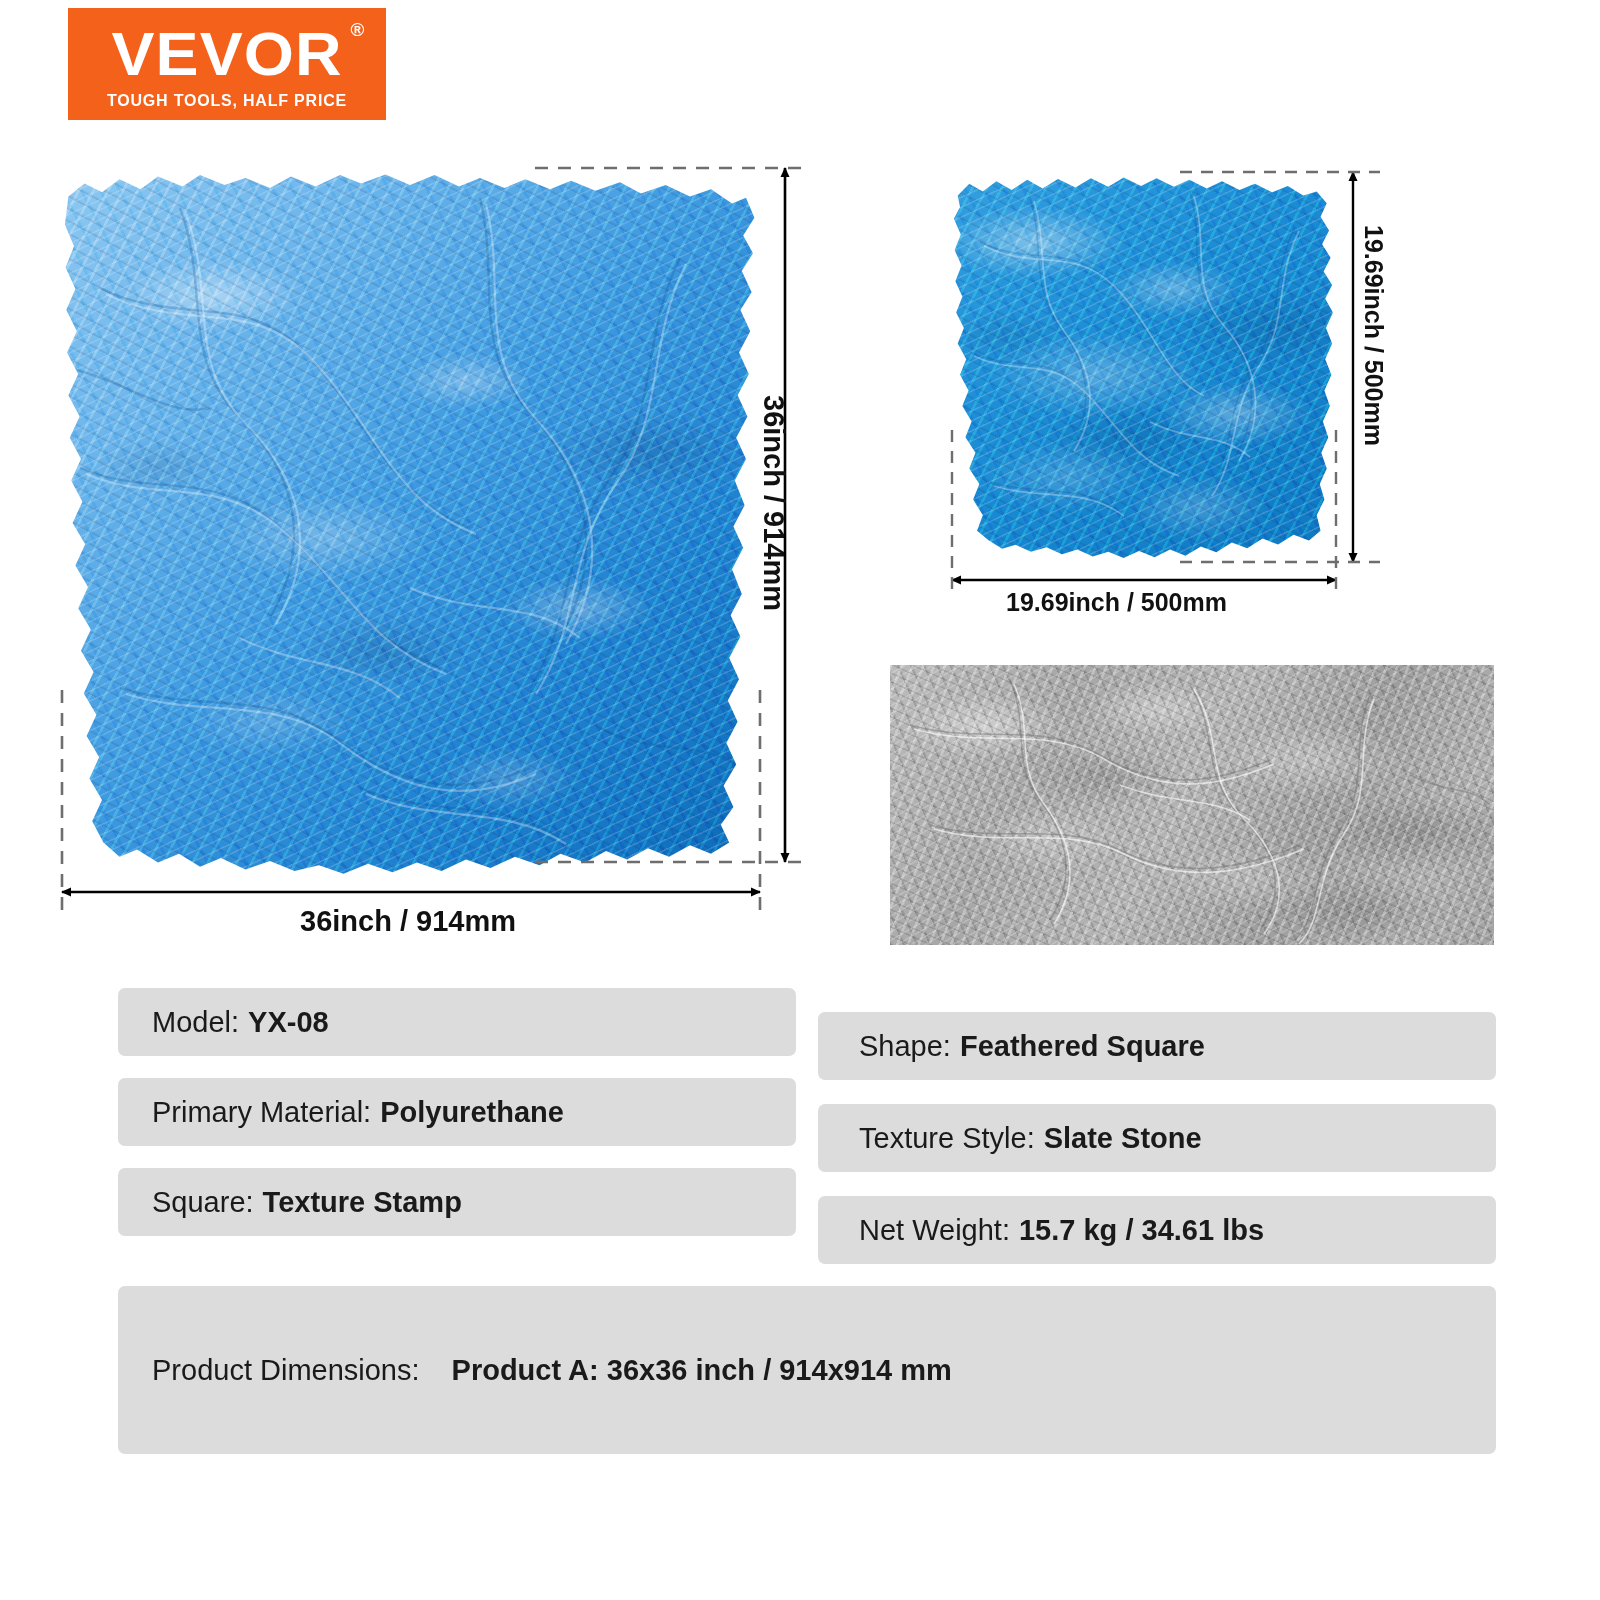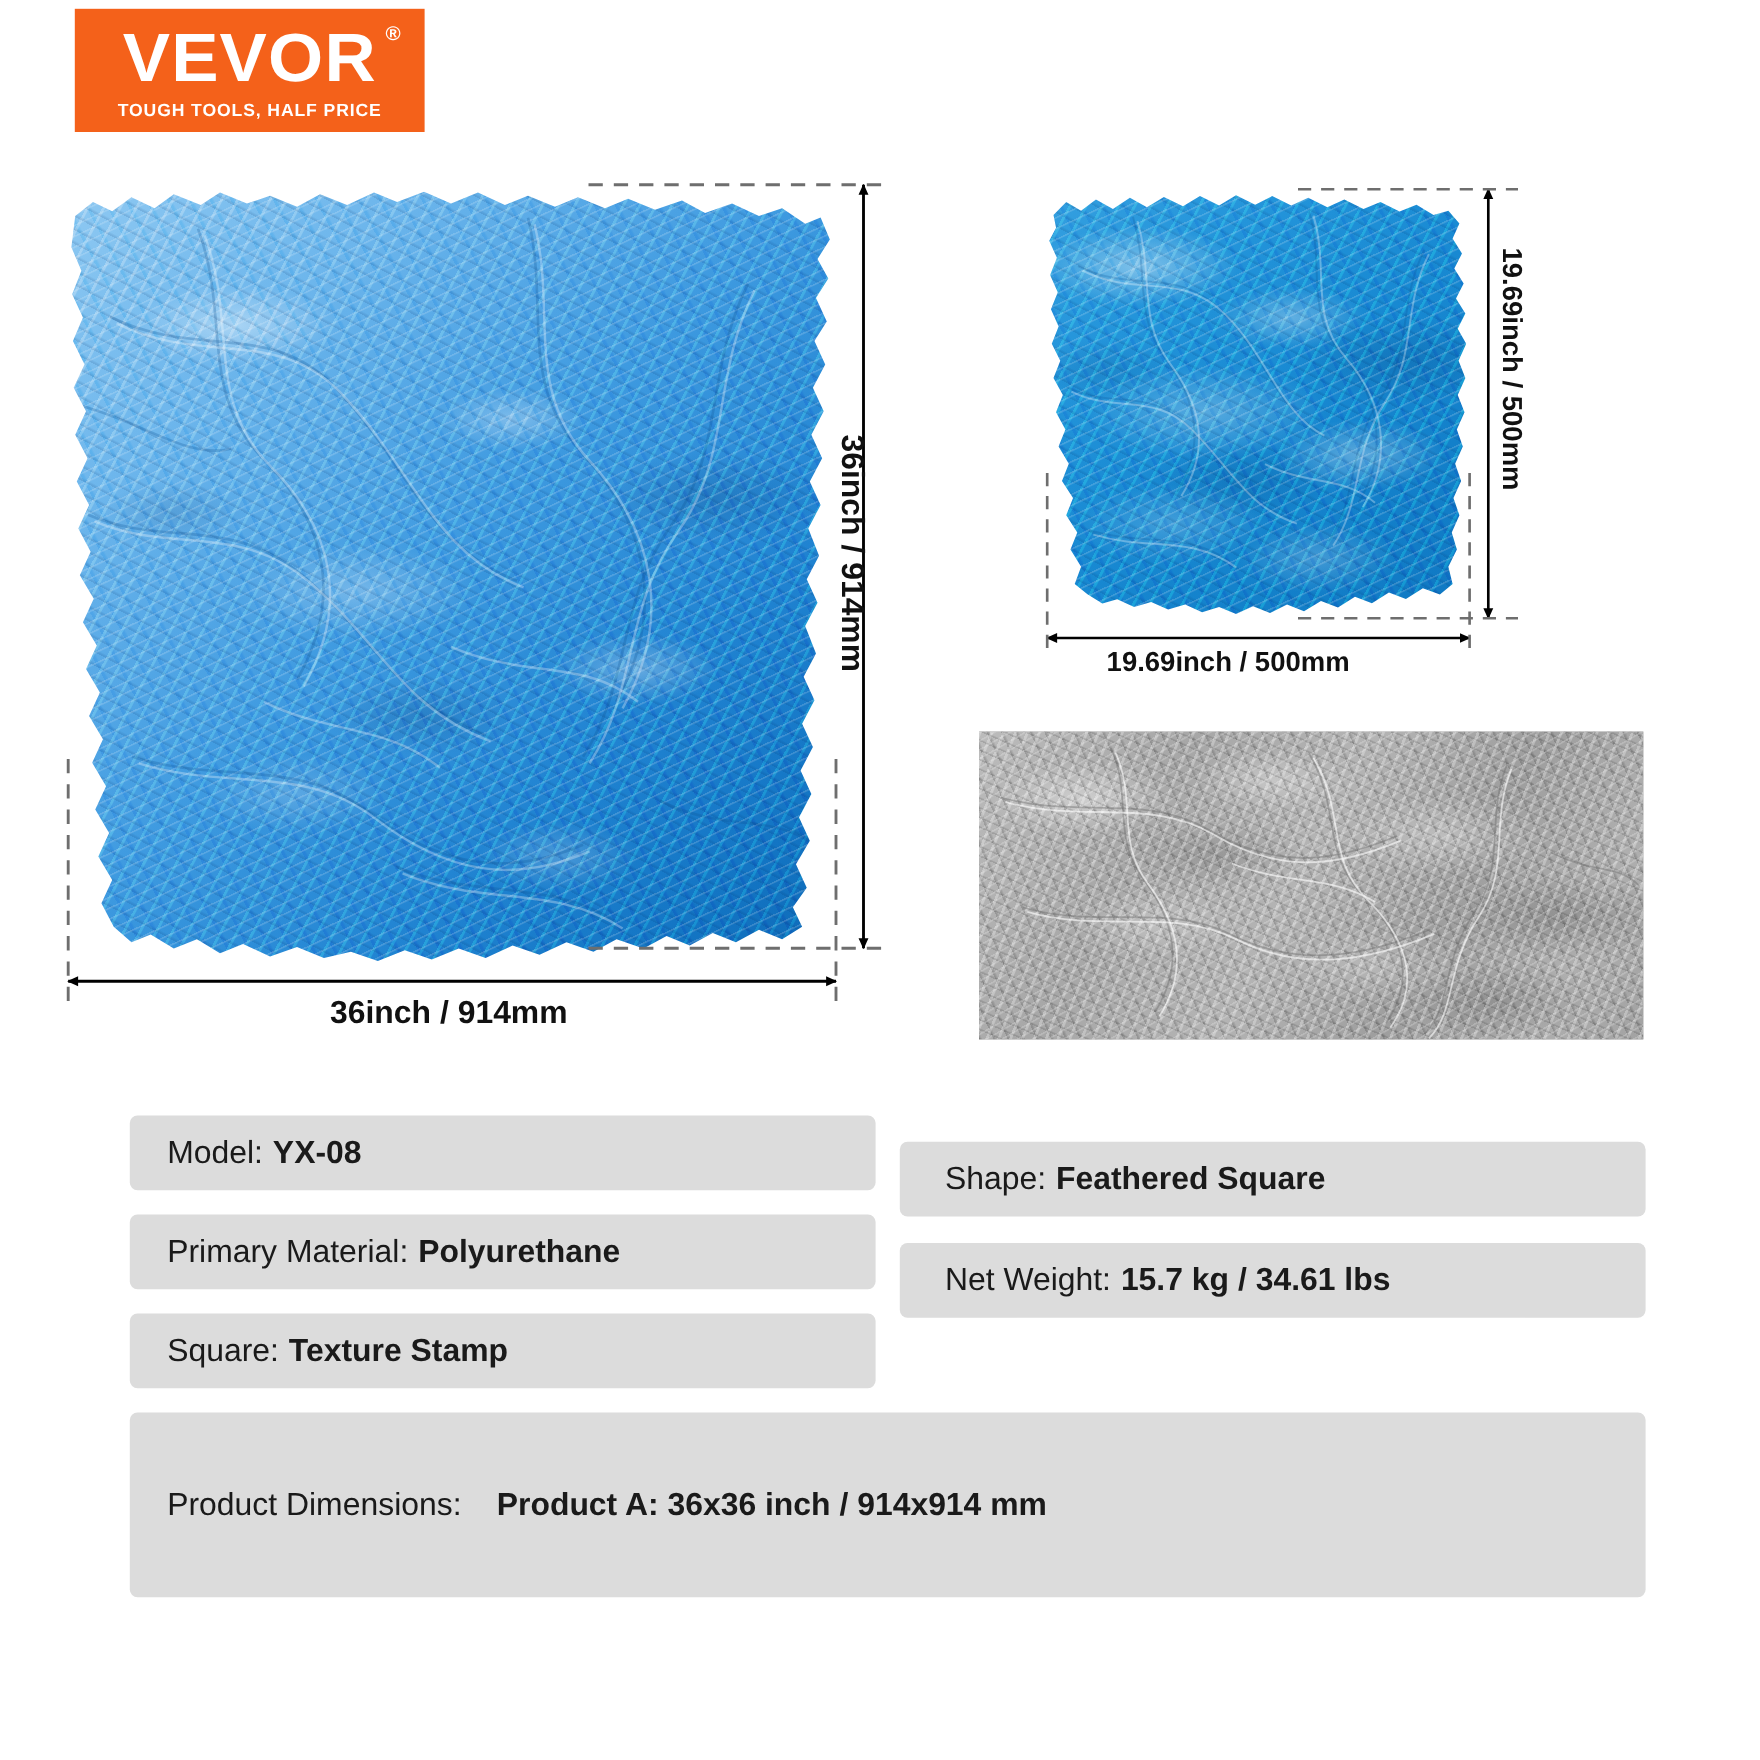--- a/index.html
+++ b/index.html
@@ -298,21 +298,21 @@
     left: 1388px; top: 225px;
     font-size: 25px;
     transform: rotate(90deg);
     transform-origin: left top;
   }
 
   
   .spec-area {
     position: absolute;
     left: 118px;
-    top: 1014px;
+    top: 988px;
     width: 1378px;
   }
   .spec-grid {
     display: flex;
     gap: 22px;
   }
   .spec-col { flex: 1 1 0; }
   .spec-box {
     background: #DCDCDC;
     border-radius: 7px;
@@ -523,20 +523,24 @@
 
     </div>
 
     <div class="spec-col col-right">
 
       <div class="spec-box">
         <span class="lbl">Shape:</span>
         <span class="val">Feathered Square</span>
       </div>
 
+      <div class="spec-box">
+        <span class="lbl">Texture Style:</span>
+        <span class="val">Slate Stone</span>
+      </div>
 
       <div class="spec-box">
         <span class="lbl">Net Weight:</span>
         <span class="val">15.7 kg / 34.61 lbs</span>
       </div>
 
     </div>
   </div>
 
 

